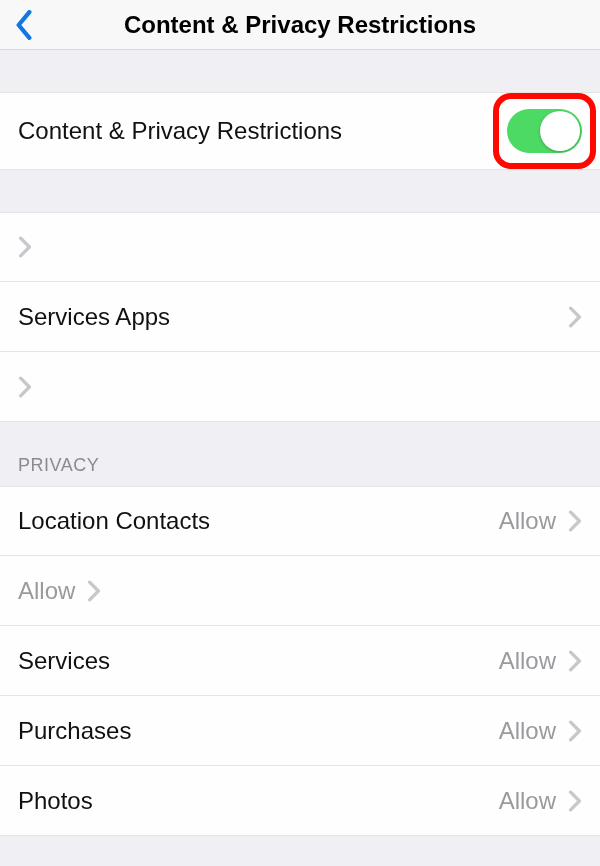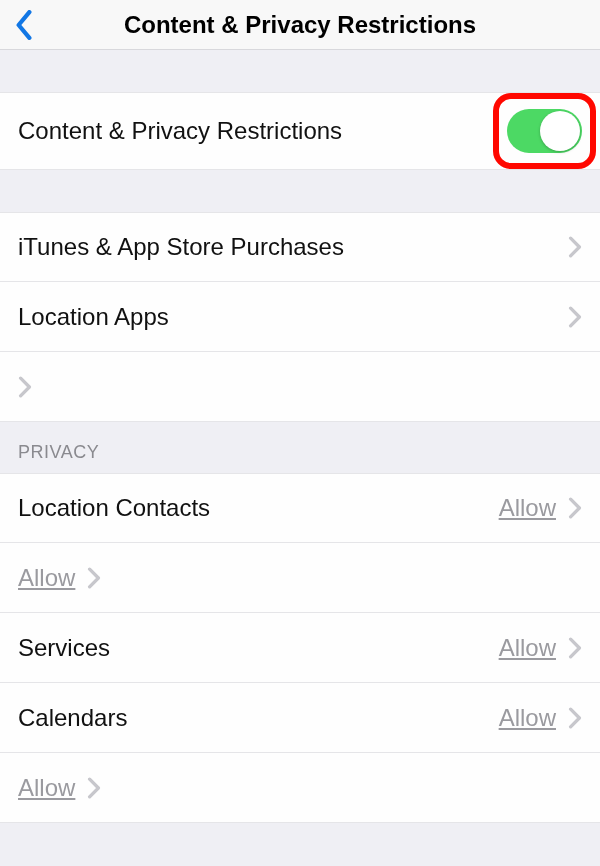--- a/index.html
+++ b/index.html
@@ -42,21 +42,21 @@
     }
     .spacer {
       height: 42px;
       background: #efeff4;
     }
     .spacer-small {
       height: 42px;
       background: #efeff4;
     }
     .section-header {
-      height: 51px;
+      height: 64px;
       background: #efeff4;
       display: flex;
       align-items: flex-end;
       padding: 0 18px 10px 18px;
       font-size: 18px;
       letter-spacing: 0.5px;
       color: #8a8a8f;
     }
     .row {
       background: #fefefe;
@@ -73,21 +73,20 @@
     .row-label {
       flex: 1;
       font-size: 24px;
       font-weight: 400;
       color: #111;
     }
     .row-value {
       font-size: 24px;
       color: #9a9a9f;
       margin-right: 12px;
-      text-decoration: underline;
     }
     .chevron {
       flex-shrink: 0;
     }
     .toggle-wrap {
       position: relative;
     }
     .toggle {
       width: 75px;
       height: 44px;
@@ -137,27 +136,26 @@
     <div class="toggle">
       <div class="toggle-knob"></div>
     </div>
     <div class="highlight"></div>
   </div>
 </div>
 
 <div class="spacer-small"></div>
 
 <div class="row row-first">
-  <div class="row-label">iTunes &amp; App Store Purchases</div>
   <svg class="chevron" width="14" height="22" viewBox="0 0 12 20">
       <polyline points="2,2 10,10 2,18" fill="none" stroke="#c7c7cc" stroke-width="3" stroke-linecap="round" stroke-linejoin="round"></polyline>
     </svg>
 </div>
 <div class="row">
-  <div class="row-label">Location Apps</div>
+  <div class="row-label">Services Apps</div>
   <svg class="chevron" width="14" height="22" viewBox="0 0 12 20">
       <polyline points="2,2 10,10 2,18" fill="none" stroke="#c7c7cc" stroke-width="3" stroke-linecap="round" stroke-linejoin="round"></polyline>
     </svg>
 </div>
 <div class="row">
   <svg class="chevron" width="14" height="22" viewBox="0 0 12 20">
       <polyline points="2,2 10,10 2,18" fill="none" stroke="#c7c7cc" stroke-width="3" stroke-linecap="round" stroke-linejoin="round"></polyline>
     </svg>
 </div>
 
@@ -177,24 +175,25 @@
     </svg>
 </div>
 <div class="row">
   <div class="row-label">Services</div>
   <div class="row-value">Allow</div>
   <svg class="chevron" width="14" height="22" viewBox="0 0 12 20">
       <polyline points="2,2 10,10 2,18" fill="none" stroke="#c7c7cc" stroke-width="3" stroke-linecap="round" stroke-linejoin="round"></polyline>
     </svg>
 </div>
 <div class="row">
-  <div class="row-label">Calendars</div>
+  <div class="row-label">Purchases</div>
   <div class="row-value">Allow</div>
   <svg class="chevron" width="14" height="22" viewBox="0 0 12 20">
       <polyline points="2,2 10,10 2,18" fill="none" stroke="#c7c7cc" stroke-width="3" stroke-linecap="round" stroke-linejoin="round"></polyline>
     </svg>
 </div>
 <div class="row">
+  <div class="row-label">Photos</div>
   <div class="row-value">Allow</div>
   <svg class="chevron" width="14" height="22" viewBox="0 0 12 20">
       <polyline points="2,2 10,10 2,18" fill="none" stroke="#c7c7cc" stroke-width="3" stroke-linecap="round" stroke-linejoin="round"></polyline>
     </svg>
 </div>
 
 </body></html>

